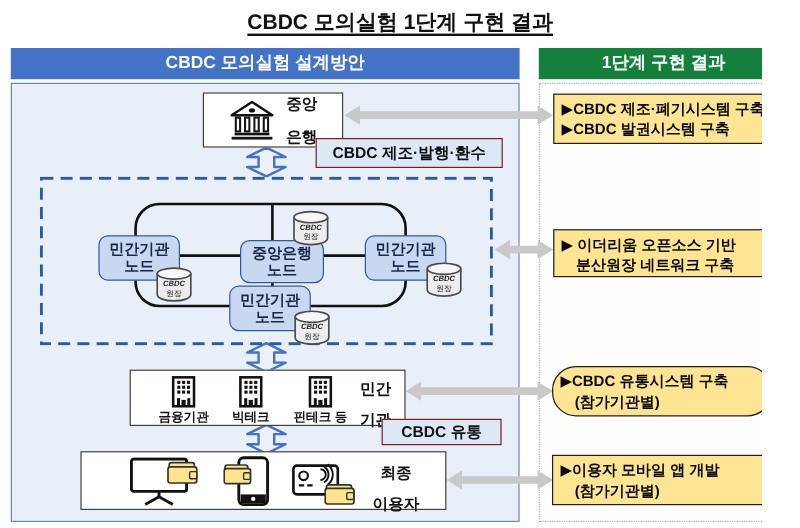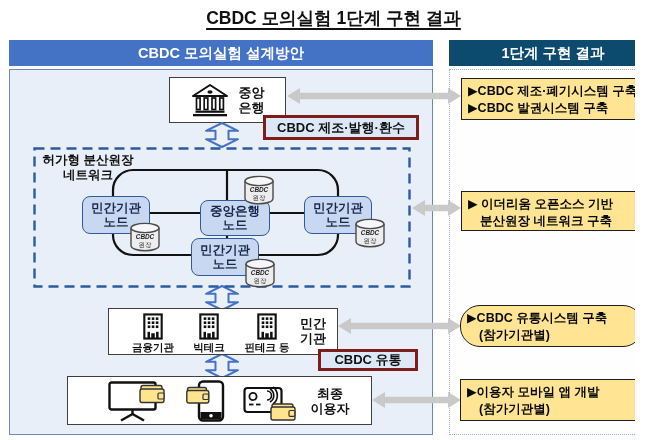--- a/index.html
+++ b/index.html
@@ -3,33 +3,33 @@
 <meta charset="utf-8">
 <style>
   html,body{margin:0;padding:0;background:#fff;}
   #stage{position:relative;width:635px;height:440px;background:#fff;
          font-family:"Liberation Sans","DejaVu Sans",sans-serif;color:#111;overflow:hidden;}
   .abs{position:absolute;}
   .title{width:667px;top:6px;left:0;text-align:center;font-size:17.5px;font-weight:bold;
          color:#111;text-decoration:underline;text-decoration-thickness:2px;text-underline-offset:4px;}
   .hdr{height:26px;line-height:26px;text-align:center;color:#fff;font-weight:bold;font-size:14.5px;}
   .hdr-left{background:#4472C4;}
-  .hdr-right{background:#0c4a6e;}
+  .hdr-right{background:#15803d;}
   .body-left{background:#E9EFF8;border:1px solid #6E87B5;box-sizing:border-box;}
   .body-right{background:#FEFEFE;border:1px dotted #9FB0C6;box-sizing:border-box;}
   .wbox{background:#fff;border:1.4px solid #3F3F3F;box-sizing:border-box;display:flex;align-items:center;justify-content:center;}
-  .lblbox{background:#DCE8F6;border:3px solid #7f1d1d;box-sizing:border-box;display:flex;align-items:center;justify-content:center;
+  .lblbox{background:#DCE8F6;border:1px solid #7f1d1d;box-sizing:border-box;display:flex;align-items:center;justify-content:center;
           font-size:13px;font-weight:bold;color:#111;}
   .node{background:#C8D8F0;border:1.6px solid #2F5B9D;border-radius:8px;box-sizing:border-box;
         display:flex;flex-direction:column;align-items:center;justify-content:center;
         font-size:12.5px;font-weight:bold;color:#16294D;line-height:1.15;text-align:center;}
   .ybox{background:#FFE593;border:1.6px solid #1F1F1F;box-sizing:border-box;padding:4px 4px 0 6px;
         font-size:12.5px;font-weight:bold;color:#0A0A0A;line-height:17px;white-space:nowrap;}
   .two{display:flex;flex-direction:column;align-items:center;justify-content:center;
-       font-weight:bold;text-align:center;line-height:1.16;}
+       font-weight:bold;text-align:center;line-height:1.16;gap:11px;}
   .t13{font-size:13px;}
   .t12{font-size:12.5px;}
   .bl{font-size:10.5px;font-weight:bold;text-align:center;white-space:nowrap;}
   .ind{padding-left:12px;}
   svg{display:block;}
 </style>
 </head>
 <body>
 
 <div id="stage">
@@ -83,24 +83,20 @@
   <svg class="abs" style="left:202px;top:353px;" width="40" height="26">
     <polygon points="20,1 36,8.8 26.5,8.8 26.5,17.2 36,17.2 20,25 4,17.2 13.5,17.2 13.5,8.8 4,8.8" fill="#ECF1F9" stroke="#4472C4" stroke-width="2" stroke-linejoin="round"></polygon>
   </svg>
 
   <svg class="abs" style="left:33px;top:147px;" width="378" height="141">
     <rect x="1.5" y="1.5" width="375" height="138" fill="none" stroke="#2B5AA0" stroke-width="2.4" stroke-dasharray="10,6"></rect>
     <rect x="80" y="23" width="225" height="85" rx="20" fill="none" stroke="#111" stroke-width="2.2"></rect>
     <line x1="194" y1="23" x2="194" y2="108" stroke="#111" stroke-width="2.2"></line>
     <line x1="80" y1="66" x2="305" y2="66" stroke="#111" stroke-width="2.2"></line>
   </svg>
-  <div class="abs two t12" style="left:36px;top:153px;width:104px;">
-    <span>허가형 분산원장</span>
-    <span>네트워크</span>
-  </div>
 
   <div class="abs node" style="left:200px;top:152px;width:70px;height:36px;margin-top:48px;">
     <span>중앙은행</span>
     <span>노드</span>
   </div>
   <div class="abs node" style="left:82px;top:196px;width:68px;height:38px;">
     <span>민간기관</span>
     <span>노드</span>
   </div>
   <div class="abs node" style="left:304px;top:196px;width:68px;height:38px;">

